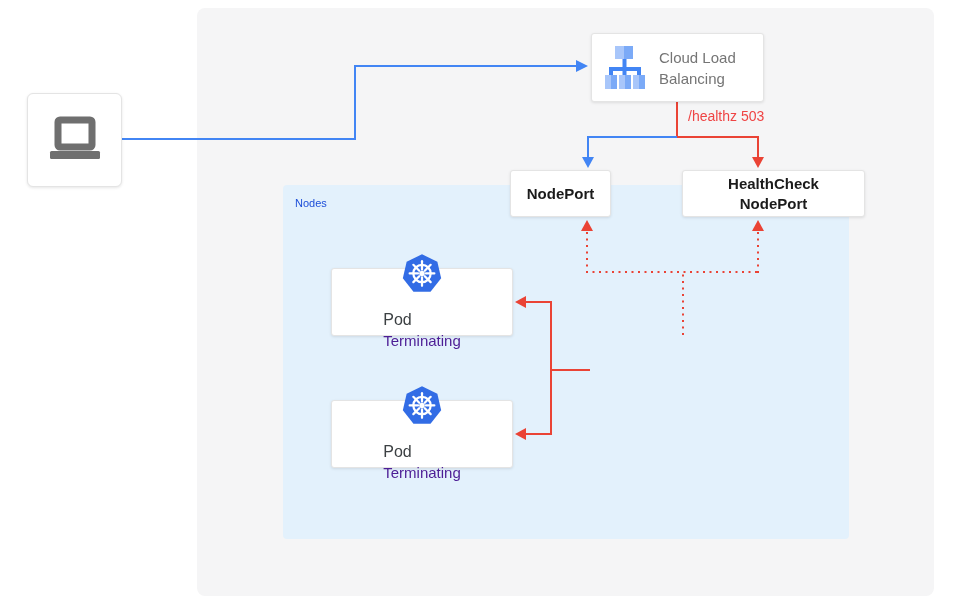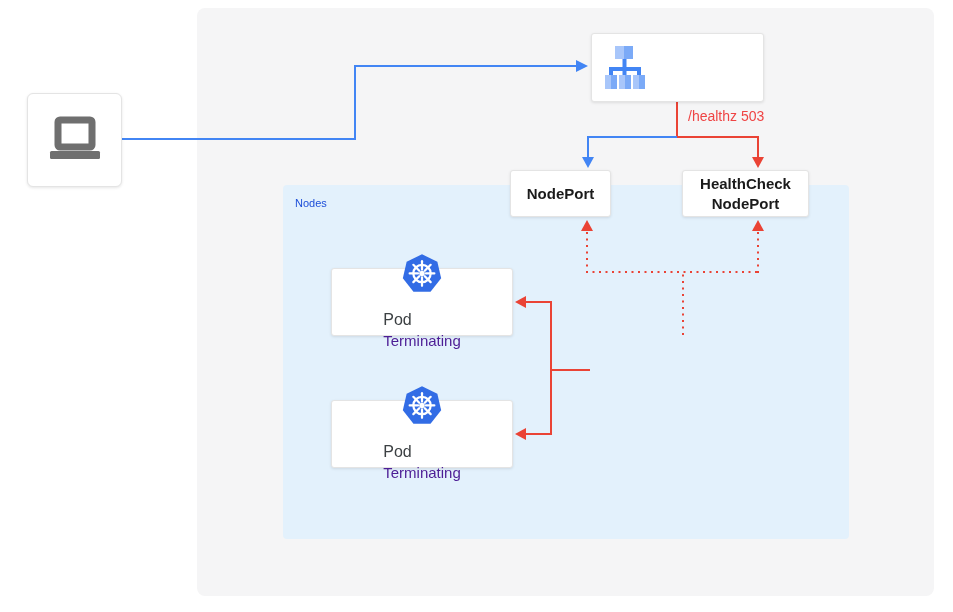--- a/index.html
+++ b/index.html
@@ -13,21 +13,21 @@
 
   .card{position:absolute;background:#ffffff;border:1px solid #e4e4e4;border-radius:3px;
         box-shadow:0 1px 3px rgba(0,0,0,0.10);box-sizing:border-box;}
   .laptop-card{left:27px;top:93px;width:95px;height:94px;border-radius:6px;
         display:flex;align-items:center;justify-content:center;}
   .clb-card{left:591px;top:33px;width:173px;height:69px;display:flex;align-items:center;gap:10px;padding-left:13px;}
   .clb-label{font-size:15px;line-height:21px;color:#757575;width:92px;}
   .port-card{display:flex;flex-direction:column;align-items:center;justify-content:center;
         font-weight:bold;color:#1b1b1b;font-size:15px;line-height:20px;text-align:center;}
   .nodeport-card{left:510px;top:170px;width:101px;height:47px;}
-  .hc-card{left:682px;top:170px;width:127px;height:47px;}
+  .hc-card{left:682px;top:170px;width:183px;height:47px;}
   .unit-card{display:flex;align-items:center;justify-content:center;gap:14px;flex-direction:column;}
   .pod1-card{left:331px;top:268px;width:182px;height:68px;}
   .pod2-card{left:331px;top:400px;width:182px;height:68px;}
   .kproxy-card{left:590px;top:336px;width:185px;height:71px;}
   .unit-title{font-size:16px;color:#3c4043;line-height:22px;}
   .unit-sub{font-size:15px;color:#4c1d95;line-height:20px;}
 
   .healthz{position:absolute;left:688px;top:108px;font-size:14px;font-weight:normal;color:#ef4444;}
 
   .icon-wrap{flex:0 0 auto;display:flex;align-items:center;justify-content:center;}
@@ -110,20 +110,21 @@
         <rect x="17.5" y="25" width="4" height="4" fill="#4285F4"></rect>
         <rect x="32" y="25" width="4" height="4" fill="#4285F4"></rect>
         <rect x="0" y="29" width="6" height="14" fill="#A8C6FA"></rect>
         <rect x="6" y="29" width="6" height="14" fill="#7BAAF7"></rect>
         <rect x="14" y="29" width="6" height="14" fill="#A8C6FA"></rect>
         <rect x="20" y="29" width="6" height="14" fill="#7BAAF7"></rect>
         <rect x="28" y="29" width="6" height="14" fill="#A8C6FA"></rect>
         <rect x="34" y="29" width="6" height="14" fill="#7BAAF7"></rect>
       </svg>
     </span>
+    <span class="clb-label">Cloud Load Balancing</span>
   </div>
 
   <span class="healthz">/healthz 503</span>
 
   <div class="card port-card nodeport-card">
     <span>NodePort</span>
   </div>
 
   <div class="card port-card hc-card">
     <span>HealthCheck</span>

